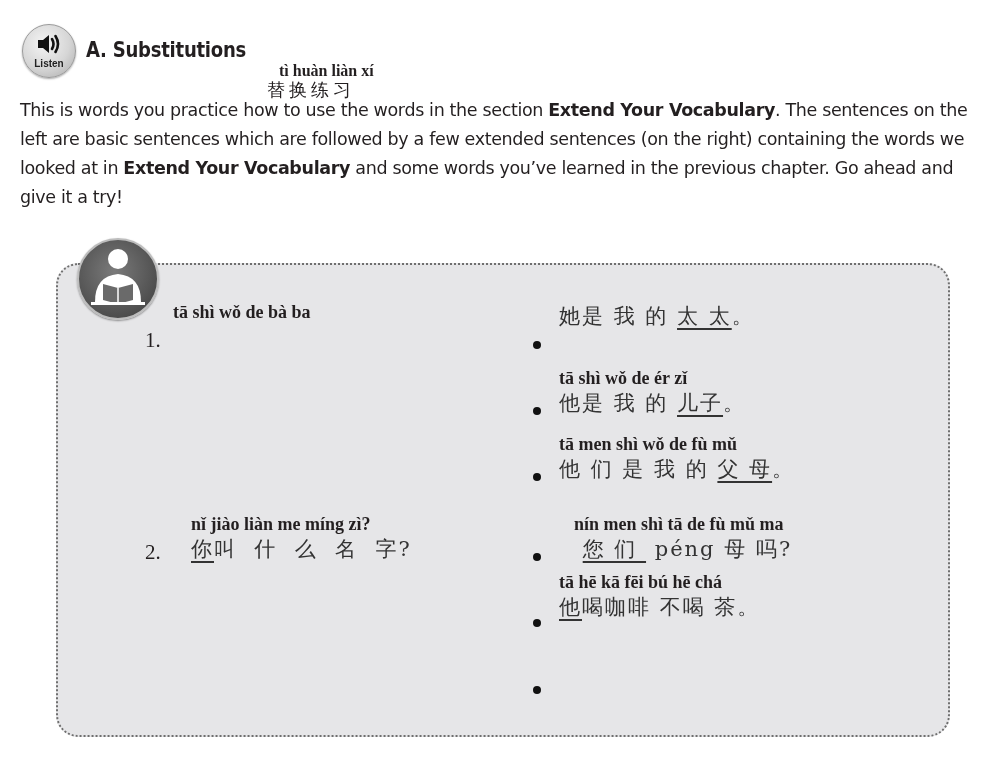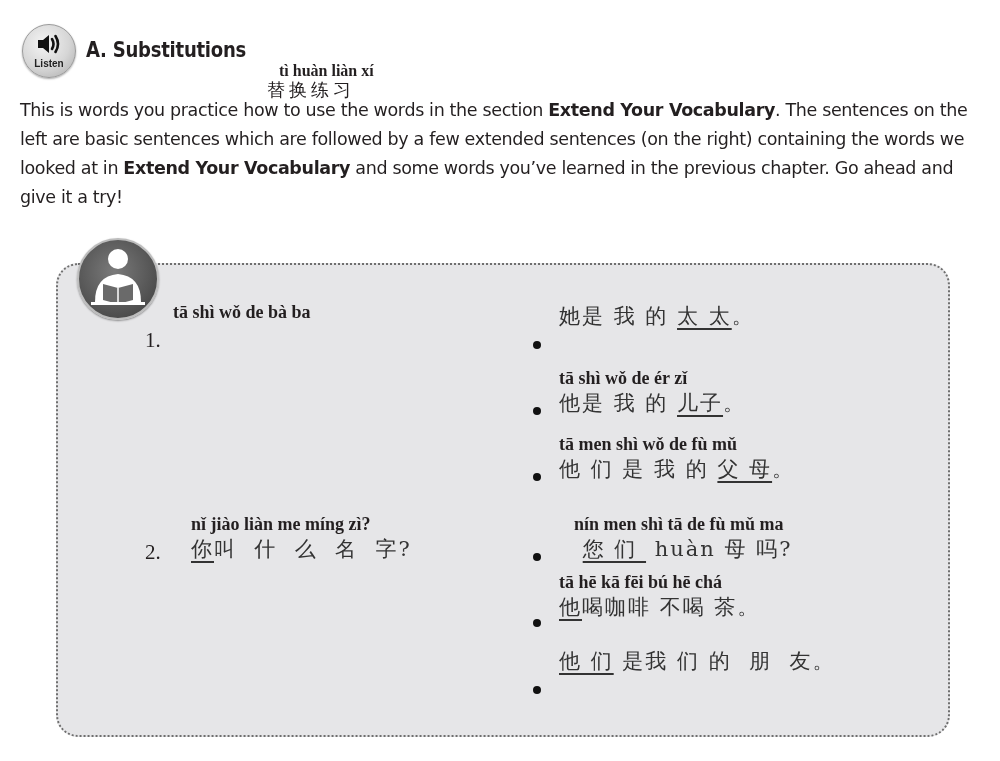--- a/index.html
+++ b/index.html
@@ -108,26 +108,25 @@
 <span class="bullet" style="left:533px; top:473px;"></span>
 
 <div class="item" style="left:191px; top:514px;">
   <div class="pinyin">nǐ jiào liàn me míng zì?</div>
   <div class="hanzi"><span></span><span class="u">你</span><span>叫  什  么  名  字?</span></div>
 </div>
 <span class="num" style="left:145px; top:540px;">2.</span>
 
 <div class="item" style="left:559px; top:514px;margin-left:15px;">
   <div class="pinyin">nín men shì tā de fù mǔ ma</div>
-  <div class="hanzi"><span> </span><span class="u">您 们 </span><span> huàn 母 吗?</span></div>
+  <div class="hanzi"><span> </span><span class="u">您 们 </span><span> péng 母 吗?</span></div>
 </div>
 <span class="bullet" style="left:533px; top:553px;"></span>
 
 <div class="item" style="left:559px; top:572px;">
   <div class="pinyin">tā hē kā fēi bú hē chá</div>
   <div class="hanzi"><span></span><span class="u">他</span><span>喝咖啡 不喝 茶。</span></div>
 </div>
 <span class="bullet" style="left:533px; top:619px;"></span>
 
 <div class="item" style="left:559px; top:647px;">
-  <div class="hanzi"><span></span><span class="u">他 们</span><span> 是我 们 的  朋  友。</span></div>
 </div>
 <span class="bullet" style="left:533px; top:686px;"></span>
 
 </body></html>

